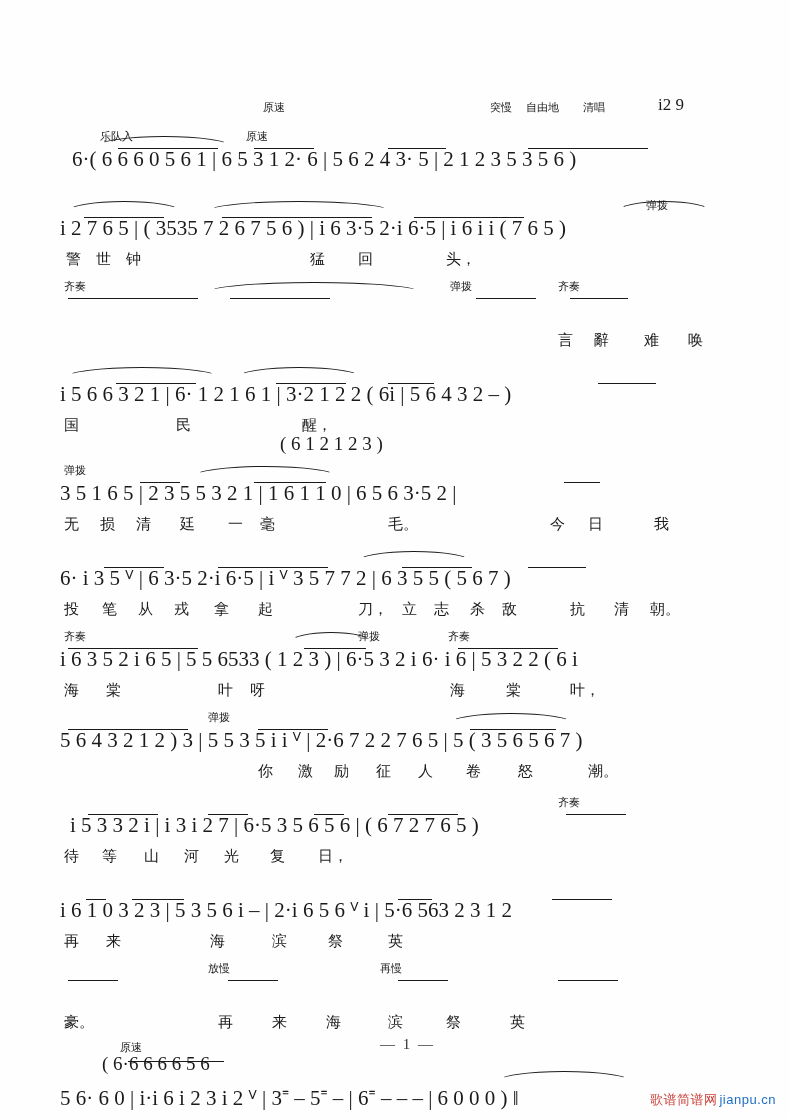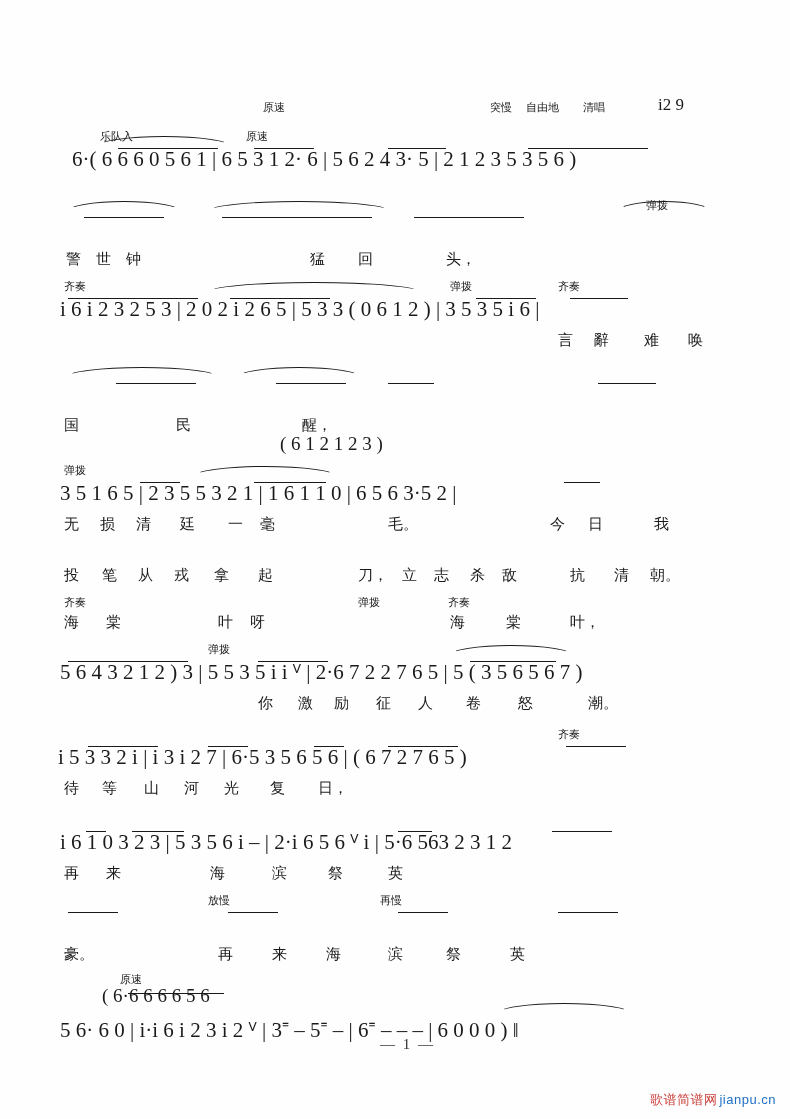--- a/index.html
+++ b/index.html
@@ -140,20 +140,21 @@
         <span class="beam" style="left:330px;top:4px;width:58px"></span>
         <span class="beam" style="left:470px;top:4px;width:120px"></span>
       </div>
     </div>
 
     <div class="sysrow" style="margin-top:20px">
       <div class="marks">
         <span class="mark" style="left:588px">弹拨</span>
       </div>
       <div class="notes">
+        <span class="n" style="left:2px">i 2 7 6 5 | ( 3535 7 2 6 7 5 6 ) | i 6 3·5 2·i 6·5 | i 6 i i ( 7 6 5 )</span>
         <span class="slur" style="left:10px;top:-12px;width:110px"></span>
         <span class="beam" style="left:26px;top:4px;width:80px"></span>
         <span class="slur" style="left:150px;top:-12px;width:180px"></span>
         <span class="beam" style="left:164px;top:4px;width:150px"></span>
         <span class="beam" style="left:356px;top:4px;width:110px"></span>
         <span class="slur" style="left:560px;top:-12px;width:90px"></span>
       </div>
       <div class="lyrics">
         <span class="w" style="left:8px">警</span>
         <span class="w" style="left:38px">世</span>
@@ -164,38 +165,38 @@
       </div>
     </div>
 
     <div class="sysrow" style="margin-top:10px">
       <div class="marks">
         <span class="mark" style="left:6px">齐奏</span>
         <span class="mark" style="left:392px">弹拨</span>
         <span class="mark" style="left:500px">齐奏</span>
       </div>
       <div class="notes">
-        <span class="n" style="left:2px">i 6 i 2 3 2 5 3 | 2 0 2 i 2 6 5 | 5 3 3 ( 0 6 1 2 ) | 3 5 3 5 i 6 |</span>
         <span class="beam" style="left:10px;top:4px;width:130px"></span>
         <span class="slur" style="left:150px;top:-12px;width:210px"></span>
         <span class="beam" style="left:172px;top:4px;width:100px"></span>
         <span class="beam" style="left:418px;top:4px;width:60px"></span>
         <span class="beam" style="left:512px;top:4px;width:58px"></span>
       </div>
       <div class="lyrics">
         <span class="w" style="left:500px">言</span>
         <span class="w" style="left:536px">辭</span>
         <span class="w" style="left:586px">难</span>
         <span class="w" style="left:630px">唤</span>
       </div>
     </div>
 
     <div class="sysrow" style="margin-top:14px">
       <div class="marks"></div>
       <div class="notes">
+        <span class="n" style="left:2px">i 5 6 6 3 2 1 | 6· 1 2 1 6 1 | 3·2 1 2 2 ( 6i | 5 6 4 3 2 – )</span>
         <span class="slur" style="left:8px;top:-12px;width:150px"></span>
         <span class="beam" style="left:58px;top:4px;width:80px"></span>
         <span class="slur" style="left:180px;top:-12px;width:120px"></span>
         <span class="beam" style="left:218px;top:4px;width:70px"></span>
         <span class="beam" style="left:330px;top:4px;width:46px"></span>
         <span class="beam" style="left:540px;top:4px;width:58px"></span>
       </div>
       <div class="lyrics">
         <span class="w" style="left:6px">国</span>
         <span class="w" style="left:118px">民</span>
@@ -226,20 +227,28 @@
         <span class="w" style="left:202px">毫</span>
         <span class="w" style="left:330px">毛。</span>
         <span class="w" style="left:492px">今</span>
         <span class="w" style="left:530px">日</span>
         <span class="w" style="left:596px">我</span>
       </div>
     </div>
 
     <div class="sysrow" style="margin-top:14px">
       <div class="marks"></div>
+      <div class="notes">
+        <span class="n" style="left:2px">6· i 3 5 ⱽ | 6 3·5 2·i 6·5 | i ⱽ 3 5 7 7 2 | 6 3 5 5 ( 5 6 7 )</span>
+        <span class="beam" style="left:46px;top:4px;width:60px"></span>
+        <span class="beam" style="left:160px;top:4px;width:110px"></span>
+        <span class="slur" style="left:300px;top:-12px;width:110px"></span>
+        <span class="beam" style="left:344px;top:4px;width:70px"></span>
+        <span class="beam" style="left:470px;top:4px;width:58px"></span>
+      </div>
       <div class="lyrics">
         <span class="w" style="left:6px">投</span>
         <span class="w" style="left:44px">笔</span>
         <span class="w" style="left:80px">从</span>
         <span class="w" style="left:116px">戎</span>
         <span class="w" style="left:156px">拿</span>
         <span class="w" style="left:200px">起</span>
         <span class="w" style="left:300px">刀，</span>
         <span class="w" style="left:344px">立</span>
         <span class="w" style="left:376px">志</span>
@@ -250,20 +259,27 @@
         <span class="w" style="left:592px">朝。</span>
       </div>
     </div>
 
     <div class="sysrow" style="margin-top:10px">
       <div class="marks">
         <span class="mark" style="left:6px">齐奏</span>
         <span class="mark" style="left:300px">弹拨</span>
         <span class="mark" style="left:390px">齐奏</span>
       </div>
+      <div class="notes">
+        <span class="n" style="left:2px">i 6 3 5 2 i 6 5 | 5 5 6533 ( 1 2 3 ) | 6·5 3 2 i 6· i 6 | 5 3 2 2 ( 6 i</span>
+        <span class="beam" style="left:10px;top:4px;width:130px"></span>
+        <span class="slur" style="left:232px;top:-12px;width:80px"></span>
+        <span class="beam" style="left:246px;top:4px;width:62px"></span>
+        <span class="beam" style="left:400px;top:4px;width:100px"></span>
+      </div>
       <div class="lyrics">
         <span class="w" style="left:6px">海</span>
         <span class="w" style="left:48px">棠</span>
         <span class="w" style="left:160px">叶</span>
         <span class="w" style="left:192px">呀</span>
         <span class="w" style="left:392px">海</span>
         <span class="w" style="left:448px">棠</span>
         <span class="w" style="left:512px">叶，</span>
       </div>
     </div>
@@ -289,21 +305,21 @@
         <span class="w" style="left:460px">怒</span>
         <span class="w" style="left:530px">潮。</span>
       </div>
     </div>
 
     <div class="sysrow" style="margin-top:14px">
       <div class="marks">
         <span class="mark" style="left:500px">齐奏</span>
       </div>
       <div class="notes">
-        <span class="n" style="left:0">i 5 3 3 2 i | i 3 i 2 7 | 6·5 3 5 6 5 6 | ( 6 7 2 7 6 5 )</span>
+        <span class="n" style="left:12px">i 5 3 3 2 i | i 3 i 2 7 | 6·5 3 5 6 5 6 | ( 6 7 2 7 6 5 )</span>
         <span class="beam" style="left:30px;top:4px;width:70px"></span>
         <span class="beam" style="left:150px;top:4px;width:40px"></span>
         <span class="beam" style="left:256px;top:4px;width:30px"></span>
         <span class="beam" style="left:330px;top:4px;width:70px"></span>
         <span class="beam" style="left:508px;top:4px;width:60px"></span>
       </div>
       <div class="lyrics">
         <span class="w" style="left:6px">待</span>
         <span class="w" style="left:44px">等</span>
         <span class="w" style="left:86px">山</span>

